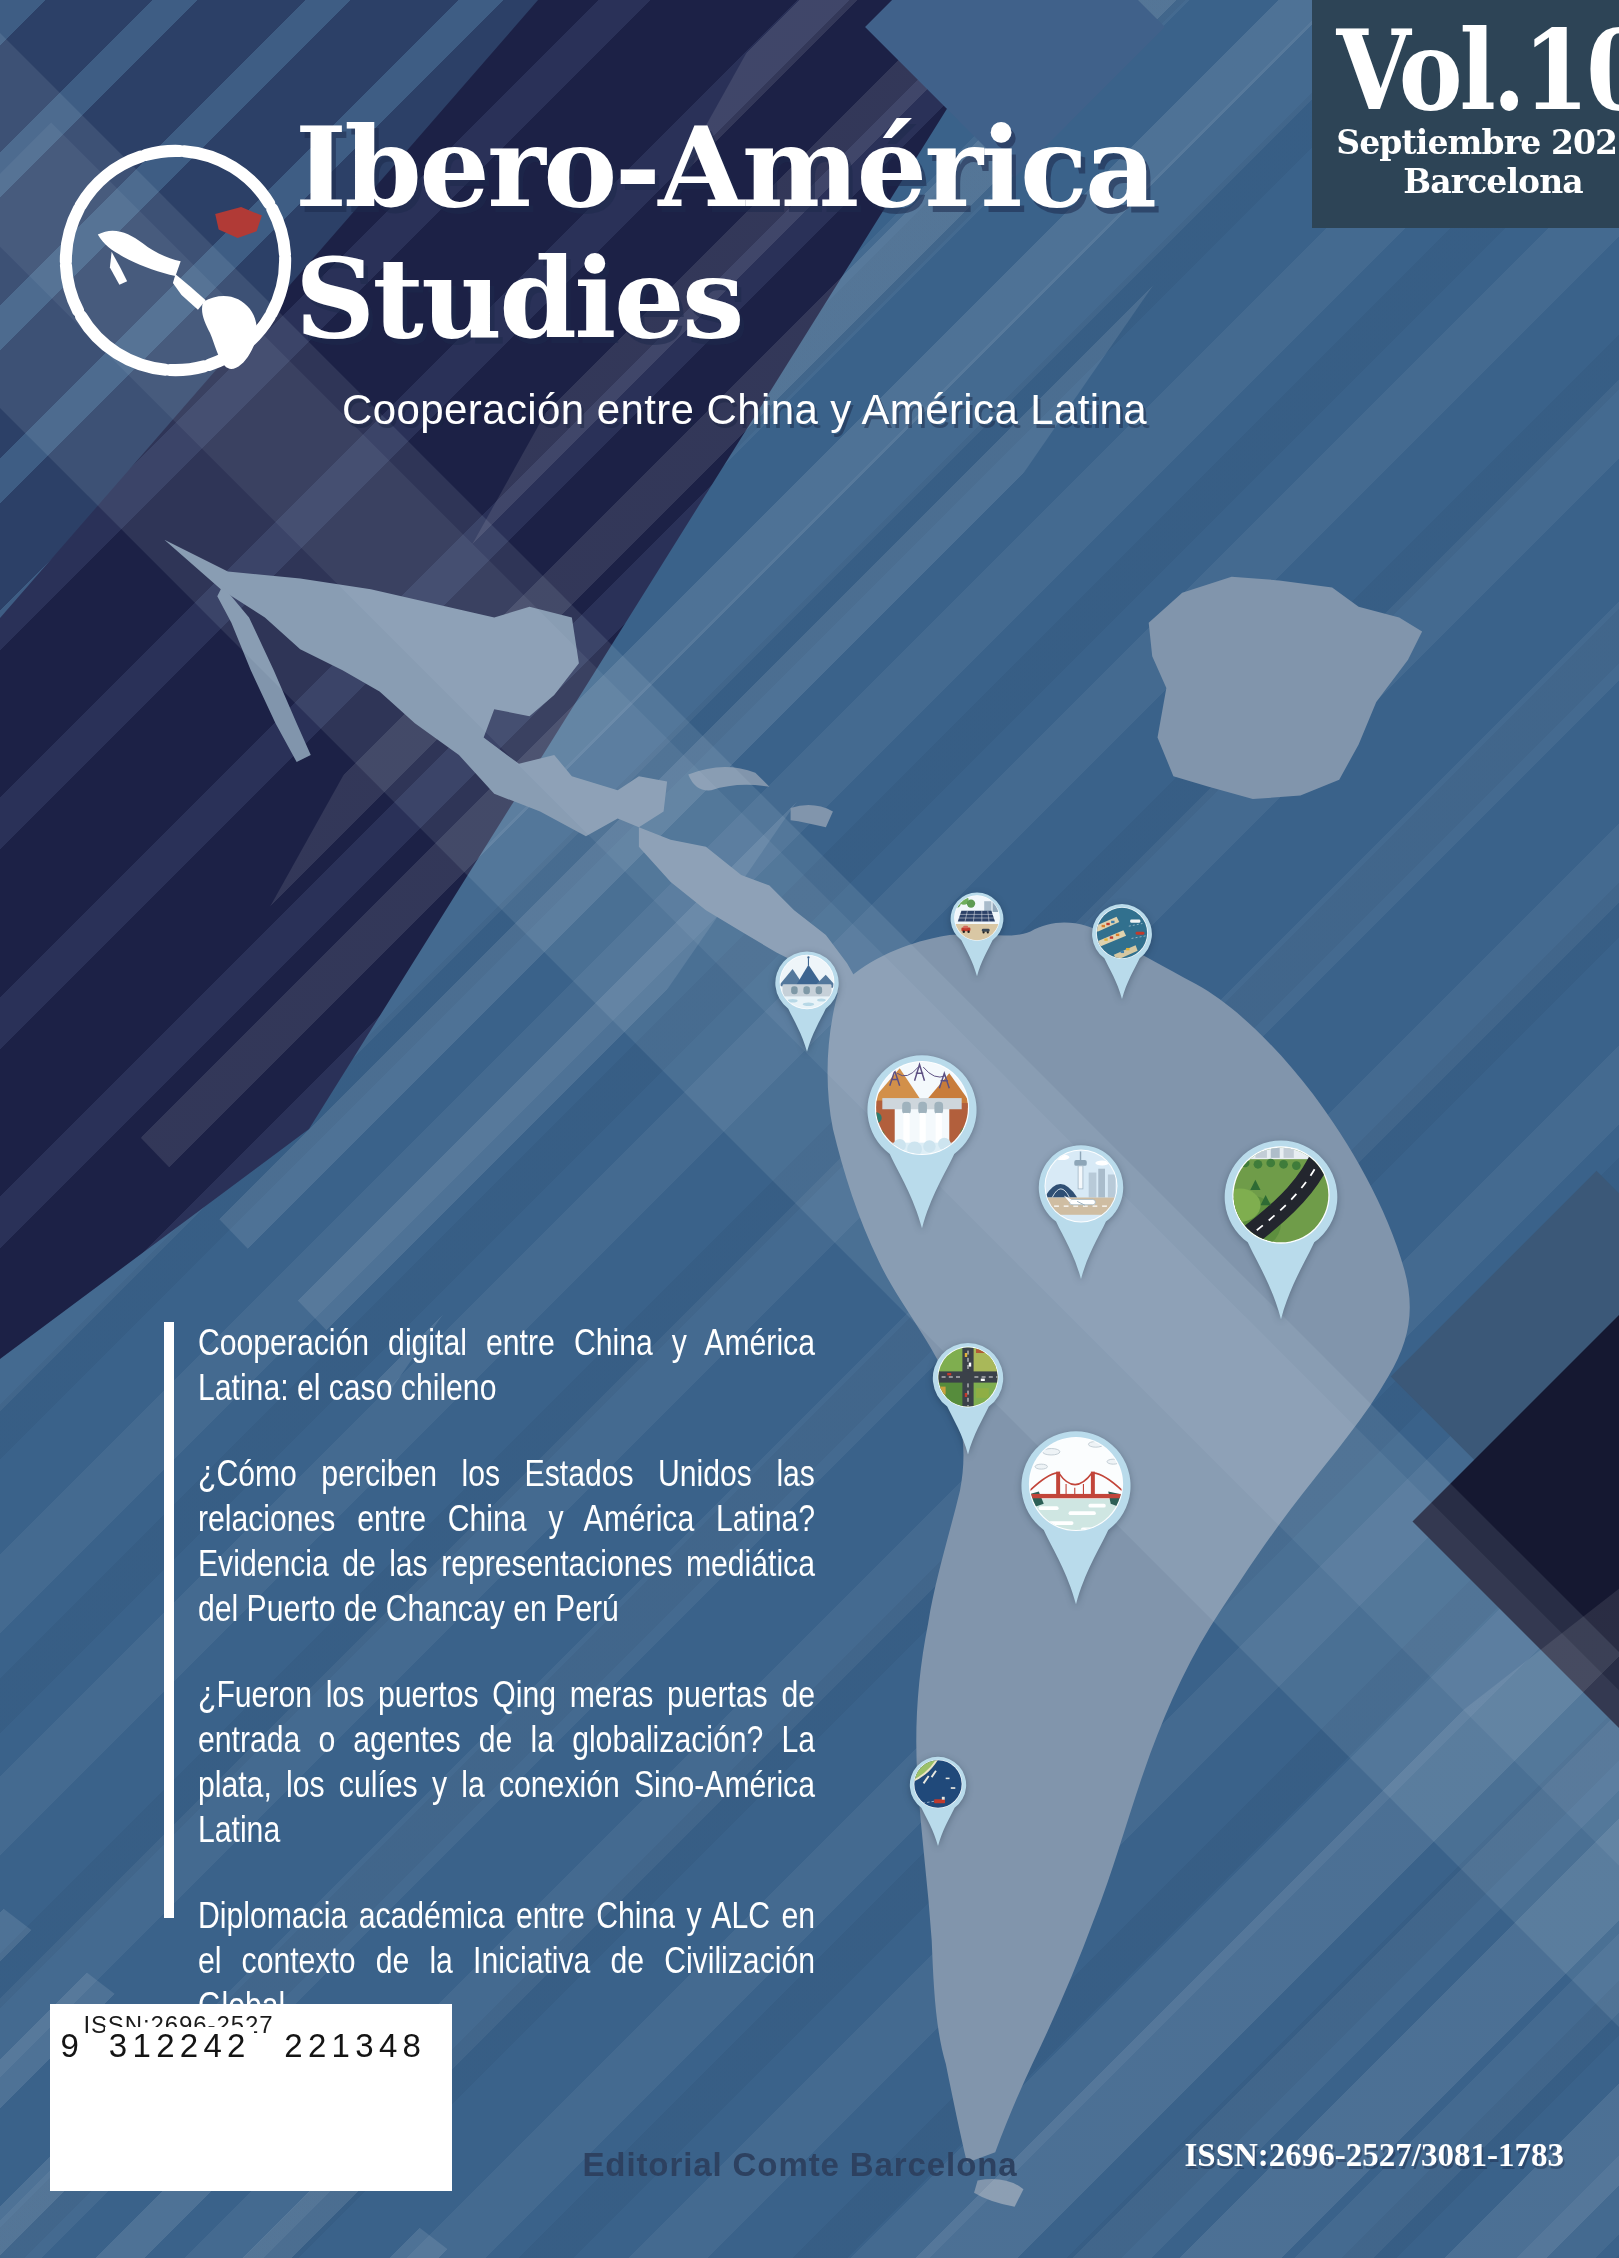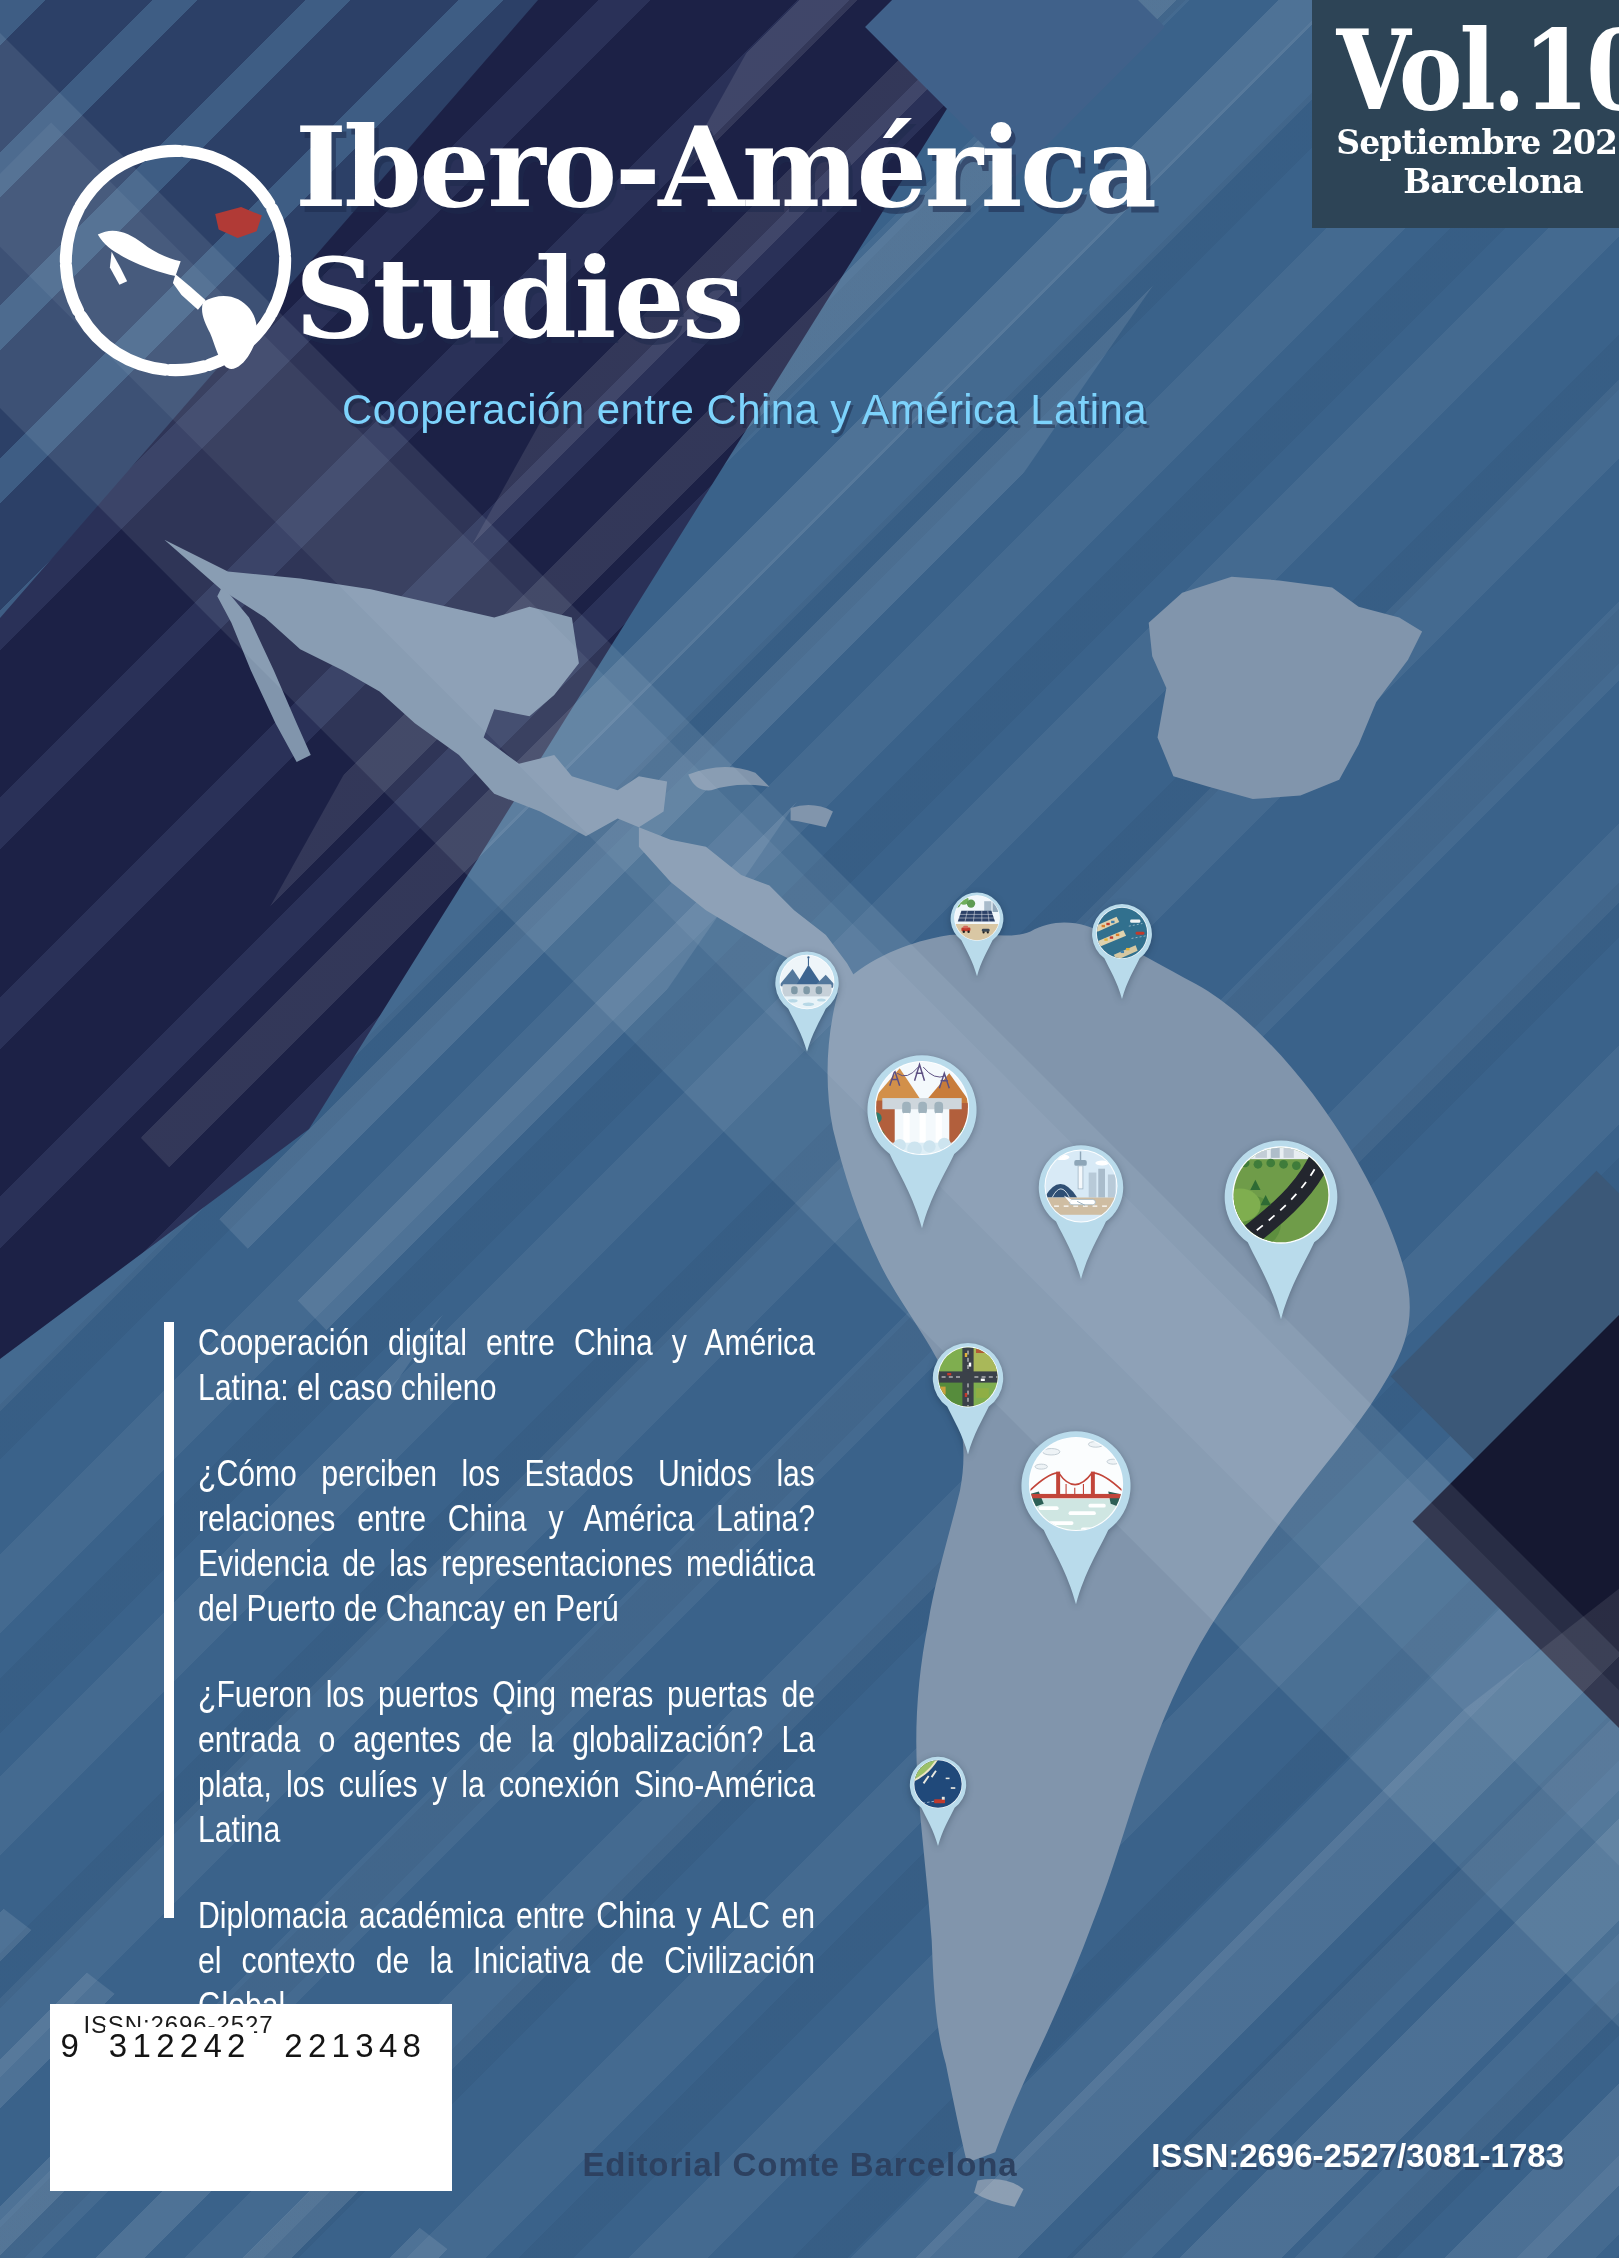--- a/index.html
+++ b/index.html
@@ -42,21 +42,21 @@
   
   .vol-box{left:1312px;top:0;width:362px;height:228px;background:#2d4456;z-index:6;
     color:#fff;text-align:center;}
   .vol-num{font-family:"DejaVu Serif",serif;font-weight:bold;font-size:104px;line-height:1.0;
     margin-top:19.4px;letter-spacing:-3.5px;transform:scale(0.92,1.06);}
   .vol-issue{font-family:"DejaVu Serif",serif;font-weight:bold;font-size:33px;margin-top:0;letter-spacing:-0.9px;}
   .logo{left:46px;top:131px;width:259px;height:259px;z-index:6;}
   .title{left:295px;top:102px;z-index:6;color:#fff;font-family:"DejaVu Serif",serif;
     font-weight:bold;font-size:111px;line-height:131px;letter-spacing:-2.6px;
     text-shadow:4.4px 6.2px 0 rgba(30,42,76,0.55);white-space:pre;}
-  .subtitle{left:342px;top:386px;z-index:6;color:#7dd3fc;font-size:42px;
+  .subtitle{left:342px;top:386px;z-index:6;color:#ffffff;font-size:42px;
     text-shadow:2.6px 4.4px 0 rgba(25,35,65,0.45);letter-spacing:0.4px;}
 
   
   .accent-bar{left:164px;top:1322px;width:9.7px;height:596px;background:#fff;z-index:6;}
   .articles{left:198px;top:1320px;width:757px;z-index:6;color:#fff;
     font-size:37px;line-height:45px;text-align:justify;
     transform:scaleX(0.815);transform-origin:0 0;}
   .articles p{margin:0 0 41px 0;}
 
   
@@ -78,21 +78,21 @@
   .bars-addon{margin-top:5.3px;width:72px;height:74px;
     background:repeating-linear-gradient(90deg,#101010 0 3.5px,#fff 3.5px 8.8px,#101010 8.8px 15px,#fff 15px 19.4px);}
   .digits{position:relative;margin-top:-12.4px;font-size:33px;background:transparent;}
   .digits span{display:inline-block;background:#fff;padding:0 3.5px;}
   .dg-left{margin-left:-7px;}
   .dg-1{margin-left:23px;letter-spacing:5.3px;}
   .dg-2{margin-left:26.5px;letter-spacing:5.3px;}
   .publisher{left:0;top:2146px;width:1600px;text-align:center;z-index:6;
     color:#2d4160;font-weight:bold;font-size:33px;letter-spacing:0.9px;}
   .issn-bottom{right:56px;top:2137px;z-index:6;color:#fff;
-    font-family:Liberation Sans, sans-serif;font-weight:bold;font-size:33px;
+    font-family:Liberation Serif, serif;font-weight:bold;font-size:33px;
     text-shadow:1.8px 2.6px 0 rgba(25,35,65,0.4);}
 </style>
 </head>
 <body>
 
 <div id="page">
 
   <div class="abs bg-base"></div>
   <div class="abs corner-tl"></div>
   <div class="abs dark-swath"></div>

